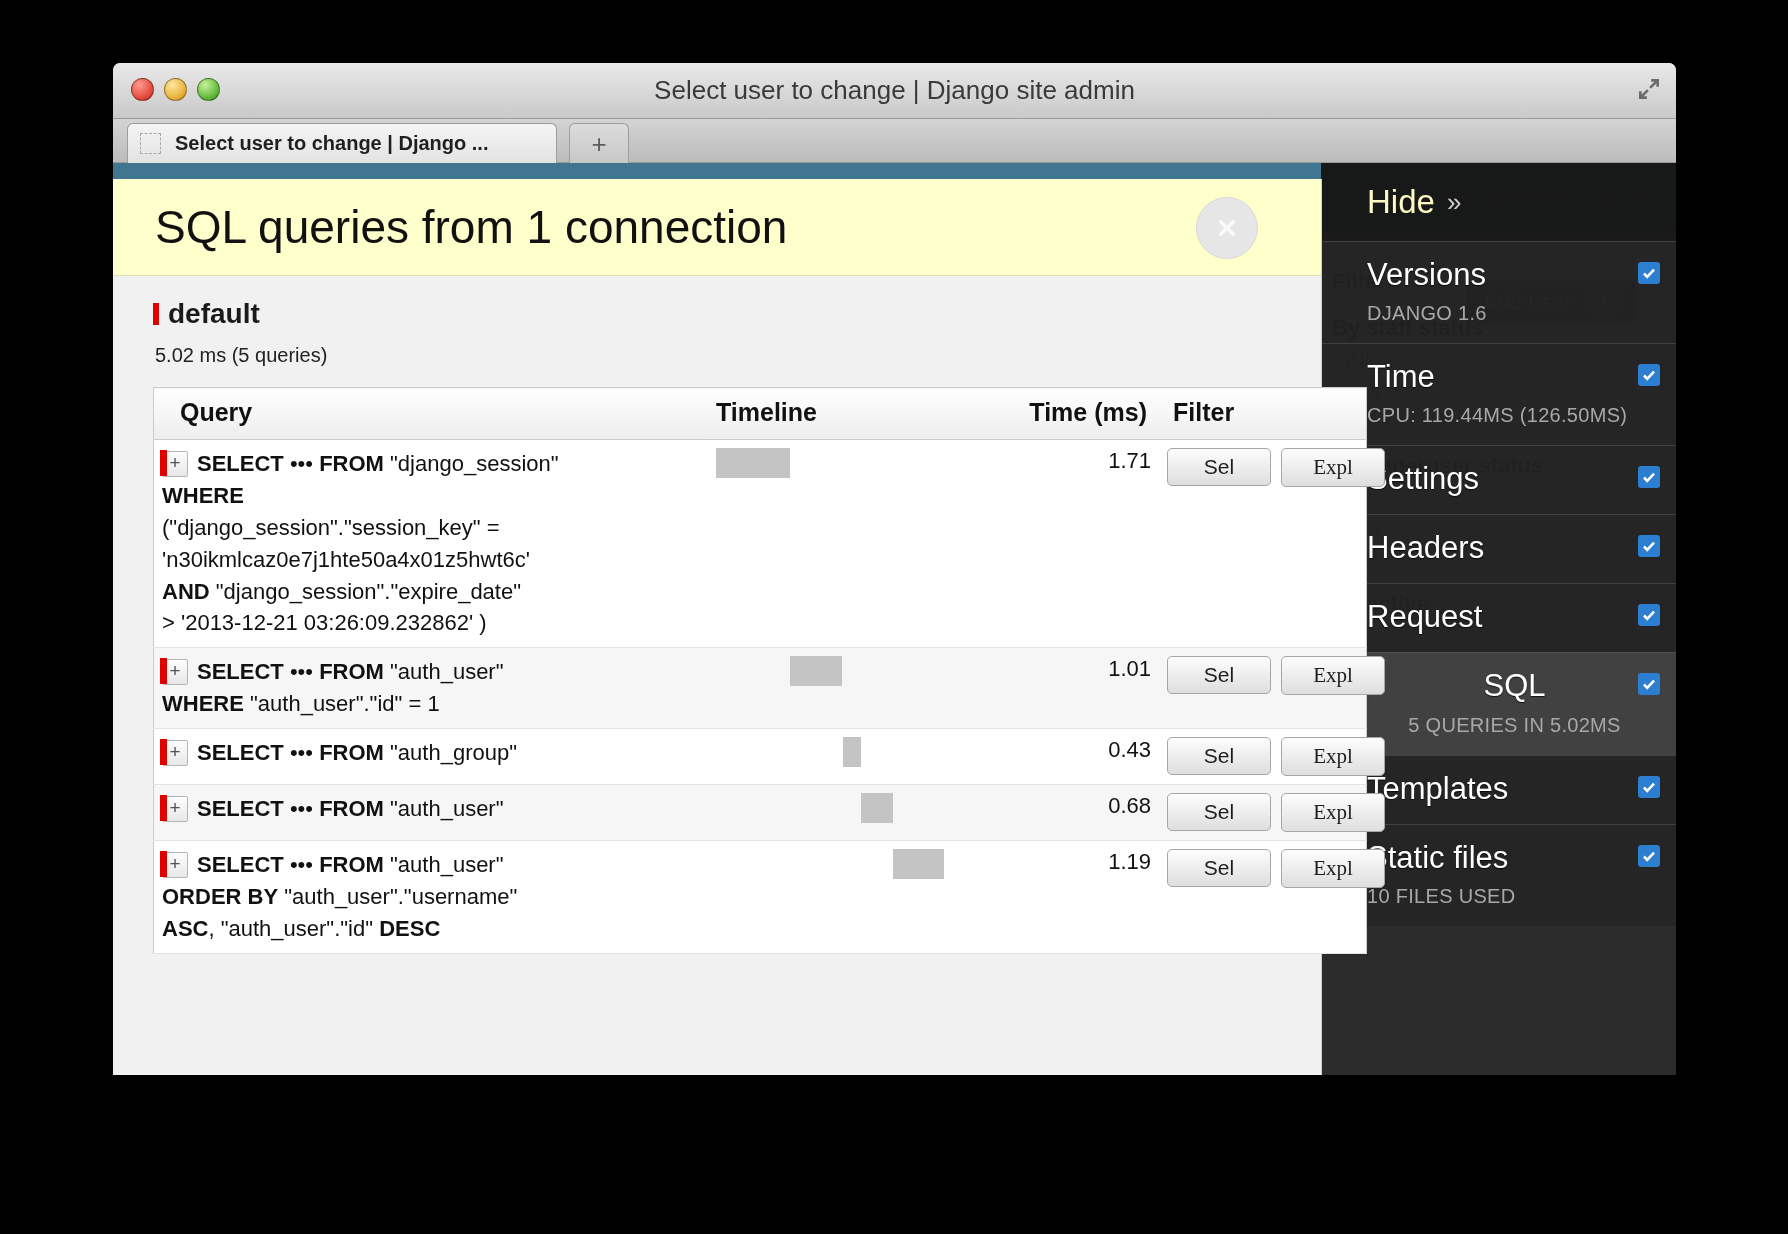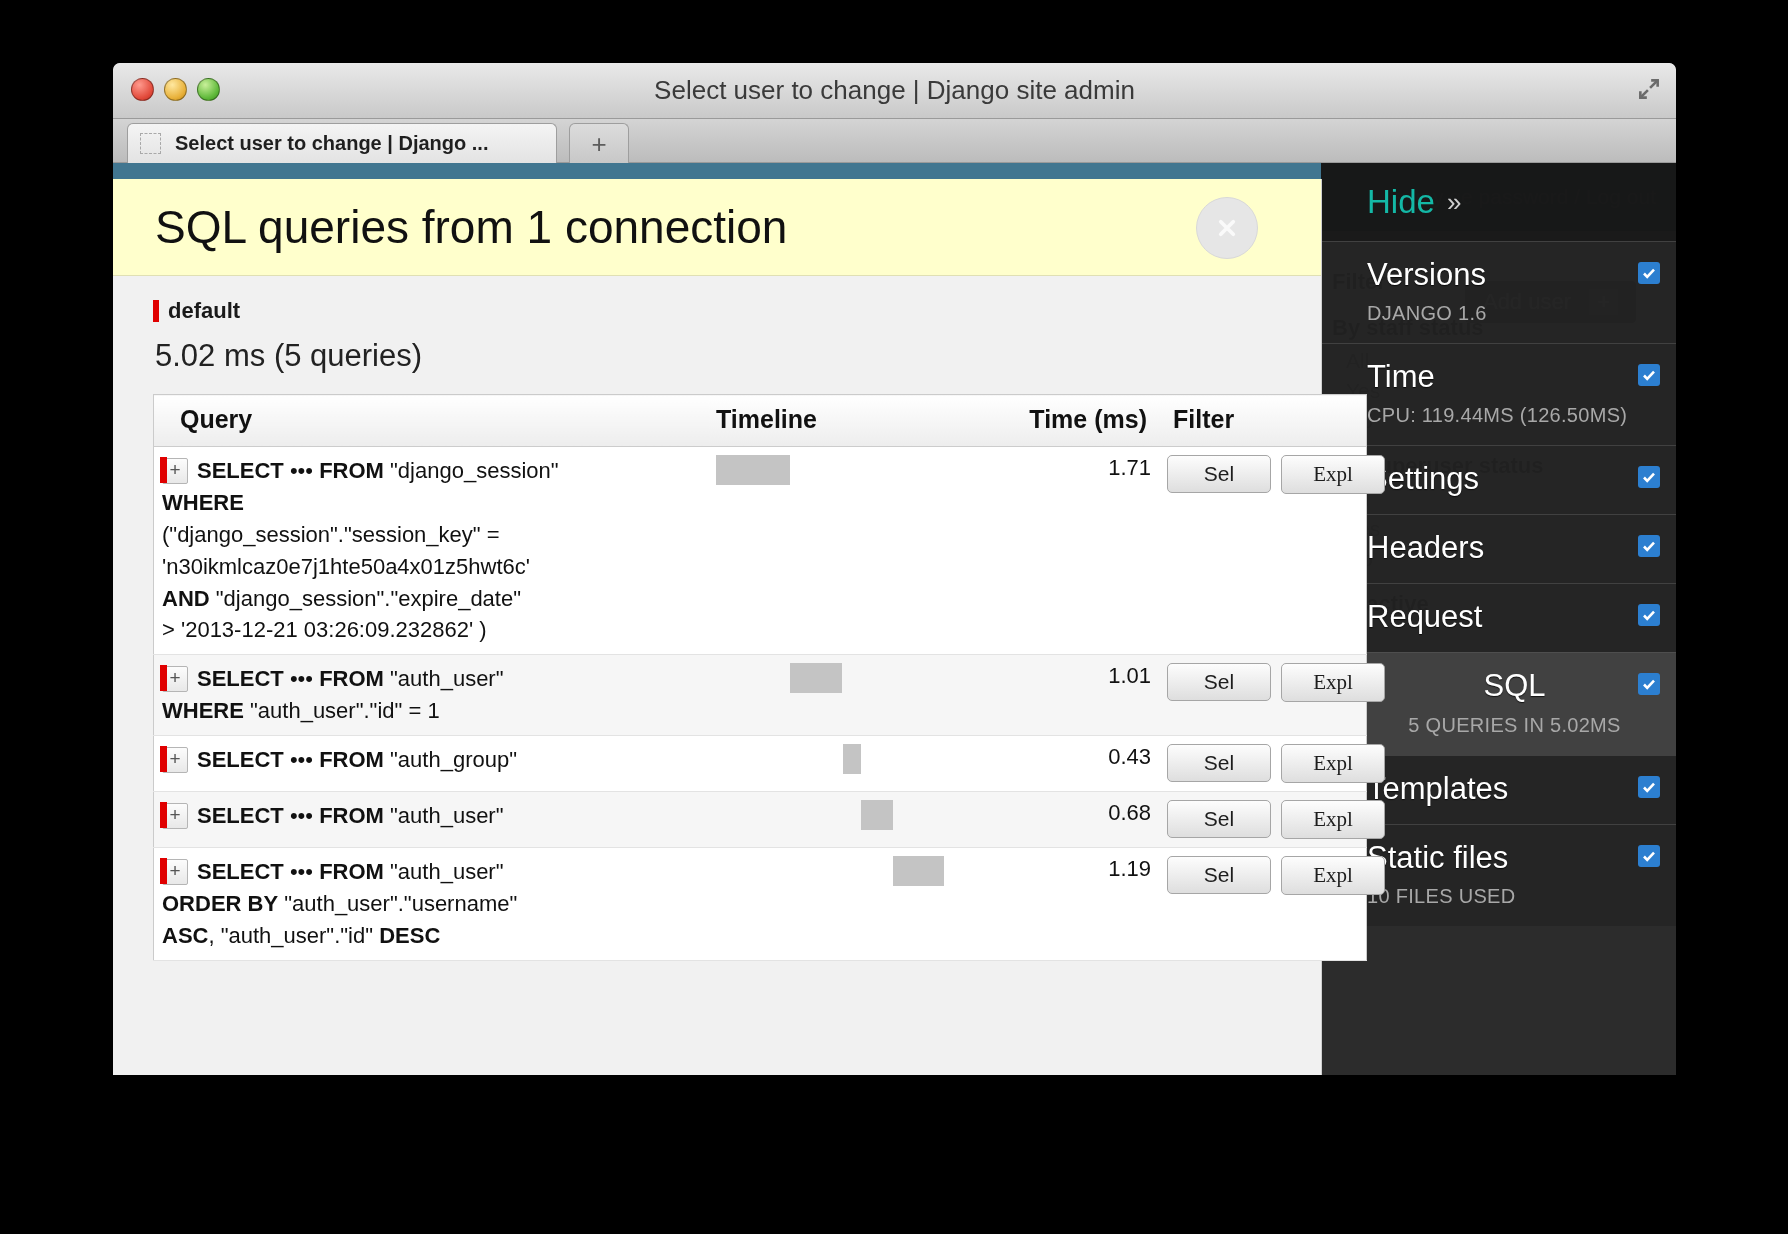--- a/index.html
+++ b/index.html
@@ -199,21 +199,21 @@
   .djdt-hide {
     height: 78px;
     display: flex;
     align-items: center;
     padding-left: 46px;
     box-sizing: border-box;
     background: rgba(22,22,22,0.82);
   }
   .djdt-hide-label {
     font-size: 33px;
-    color: #14b8a6;
+    color: #fef9c3;
   }
   .djdt-hide-chev {
     font-size: 26px;
     color: #cfcfcf;
     margin-left: 12px;
   }
   .djdt-panel {
     position: relative;
     padding: 16px 14px 18px 46px;
     box-sizing: border-box;
@@ -297,34 +297,34 @@
     justify-content: center;
   }
   .sql-close svg { width: 30px; height: 30px; color: #fafafa; }
 
   .sql-body {
     padding: 22px 40px 0 40px;
   }
   .alias-row {
     display: flex;
     align-items: center;
-    font-size: 22px;
+    font-size: 28px;
     font-weight: bold;
     color: #1a1a1a;
     margin-bottom: 14px;
   }
   .alias-bar {
     display: inline-block;
     width: 6px;
     height: 22px;
     background: #e00000;
     margin-right: 9px;
   }
   .alias-sub {
-    font-size: 31px;
+    font-size: 20px;
     color: #222;
     margin: 10px 0 20px 2px;
   }
 
   table.sqltable {
     width: 1122px;
     border-collapse: collapse;
     background: #0c4a6e;
     border: 1px solid #cbcbcb;
     table-layout: fixed;

